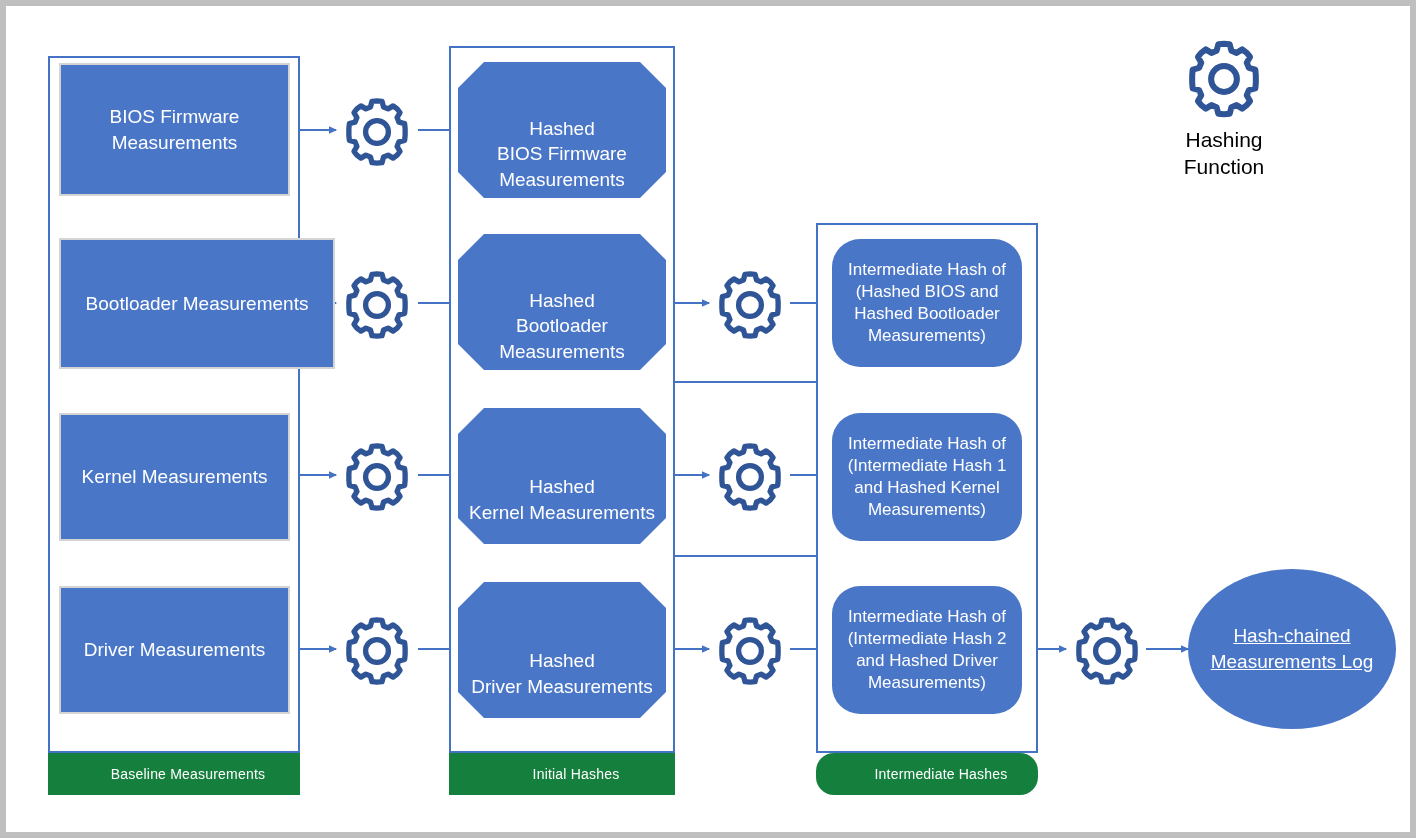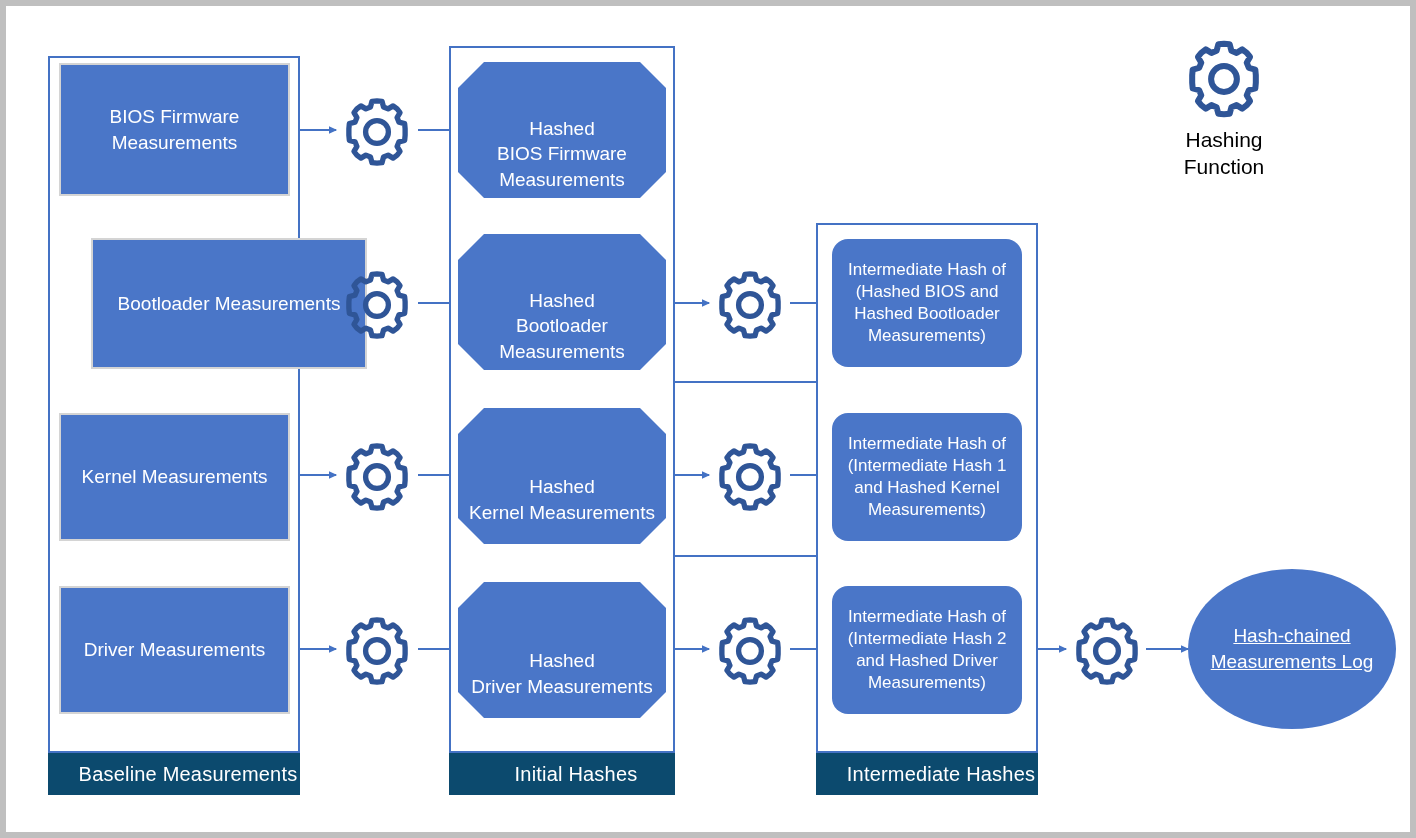--- a/index.html
+++ b/index.html
@@ -20,24 +20,24 @@
   
   .group-box{
     position:absolute;
     box-sizing:border-box;
     border:2px solid #4472c4;
     background:#ffffff;
   }
   .group-footer{
     position:absolute;
     box-sizing:border-box;
-    background:#0c4a6e;
+    background:#15803d;
     color:#ffffff;
     display:flex;align-items:center;justify-content:center;
-    font-size:20px;
+    font-size:14px;
     letter-spacing:.2px;
     padding-left:28px;
   }
 
   
   .rect-node{
     position:absolute;
     box-sizing:border-box;
     background:#4a76c8;
     border:2px solid #d4d4d4;
@@ -59,21 +59,21 @@
     padding:0 18px;box-sizing:border-box;
     white-space:pre-line;
     margin-top:48px;
   }
 
   
   .round-node{
     position:absolute;
     box-sizing:border-box;
     background:#4a76c8;
-    border-radius:16px;
+    border-radius:28px;
     color:#ffffff;
     display:flex;align-items:center;justify-content:center;
     text-align:center;
     font-size:17px;
     line-height:1.3;
     padding:6px 10px;
     white-space:pre-line;
   }
 
   
@@ -145,21 +145,21 @@
 
       <path d="M921,535 L921,550 L556,550 L556,576"></path>
     </g>
   </svg>
 
   <div class="group-box" style="left:42px;top:50px;width:252px;height:697px;"></div>
   <div class="group-footer" style="left:42px;top:747px;width:252px;height:42px;">Baseline Measurements</div>
 
   <div class="rect-node" style="left:53px;top:57px;width:231px;height:133px;white-space:pre-line;">BIOS Firmware
 Measurements</div>
-  <div class="rect-node" style="left:53px;top:232px;width:276px;height:131px;margin-left:32px;">Bootloader Measurements</div>
+  <div class="rect-node" style="left:53px;top:232px;width:276px;height:131px;">Bootloader Measurements</div>
   <div class="rect-node" style="left:53px;top:407px;width:231px;height:128px;">Kernel Measurements</div>
   <div class="rect-node" style="left:53px;top:580px;width:231px;height:128px;">Driver Measurements</div>
 
   <div class="group-box" style="left:443px;top:40px;width:226px;height:707px;"></div>
   <div class="group-footer" style="left:443px;top:747px;width:226px;height:42px;">Initial Hashes</div>
 
   <div class="octagon-wrap" style="left:452px;top:56px;width:208px;height:136px;">
     <svg width="208" height="136" viewBox="0 0 208 136">
       <polygon points="26,0 182,0 208,26 208,110 182,136 26,136 0,110 0,26" fill="#4a76c8"></polygon>
     </svg>
@@ -187,21 +187,21 @@
 
   <div class="octagon-wrap" style="left:452px;top:576px;width:208px;height:136px;">
     <svg width="208" height="136" viewBox="0 0 208 136">
       <polygon points="26,0 182,0 208,26 208,110 182,136 26,136 0,110 0,26" fill="#4a76c8"></polygon>
     </svg>
     <div class="octagon-label" style="padding:0 6px;">Hashed
 Driver Measurements</div>
   </div>
 
   <div class="group-box" style="left:810px;top:217px;width:222px;height:530px;"></div>
-  <div class="group-footer" style="left:810px;top:747px;width:222px;height:42px;">Intermediate Hashes</div>
+  <div class="group-footer" style="left:810px;top:747px;width:222px;height:42px;border-radius:18px;">Intermediate Hashes</div>
 
   <div class="round-node" style="left:826px;top:233px;width:190px;height:128px;">Intermediate Hash of
 (Hashed BIOS and
 Hashed Bootloader
 Measurements)</div>
   <div class="round-node" style="left:826px;top:407px;width:190px;height:128px;">Intermediate Hash of
 (Intermediate Hash 1
 and Hashed Kernel
 Measurements)</div>
   <div class="round-node" style="left:826px;top:580px;width:190px;height:128px;">Intermediate Hash of

